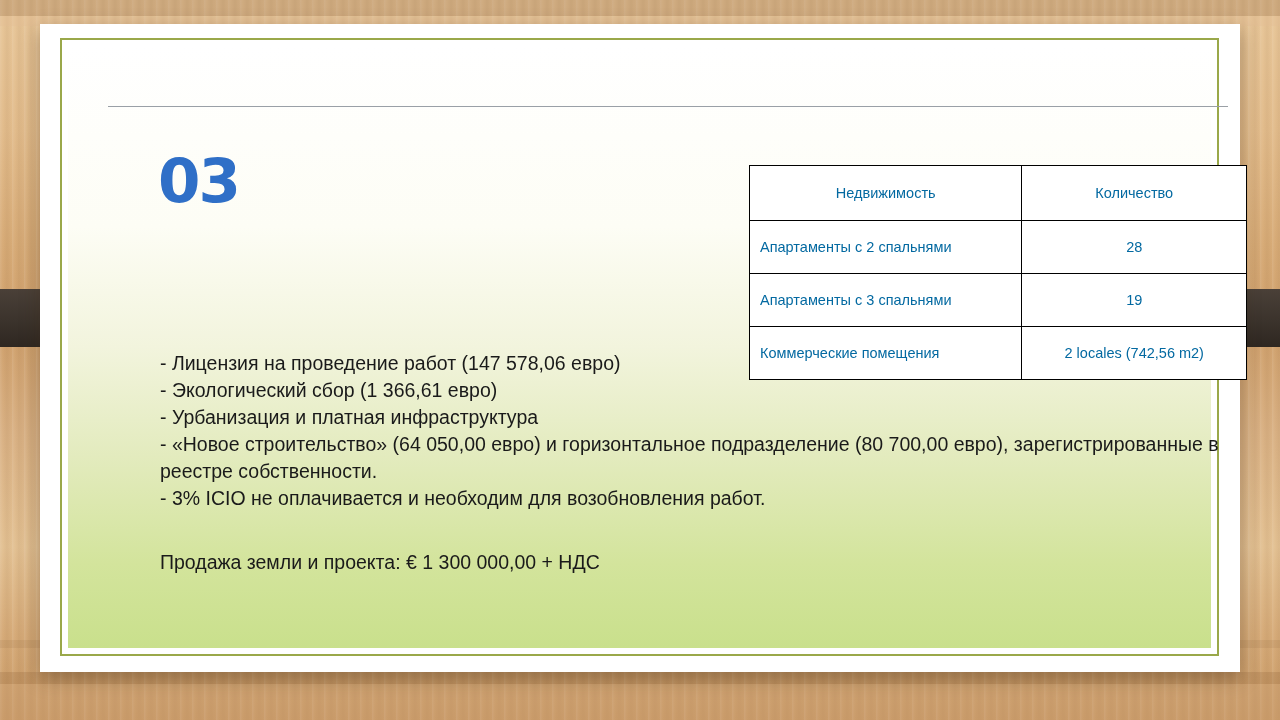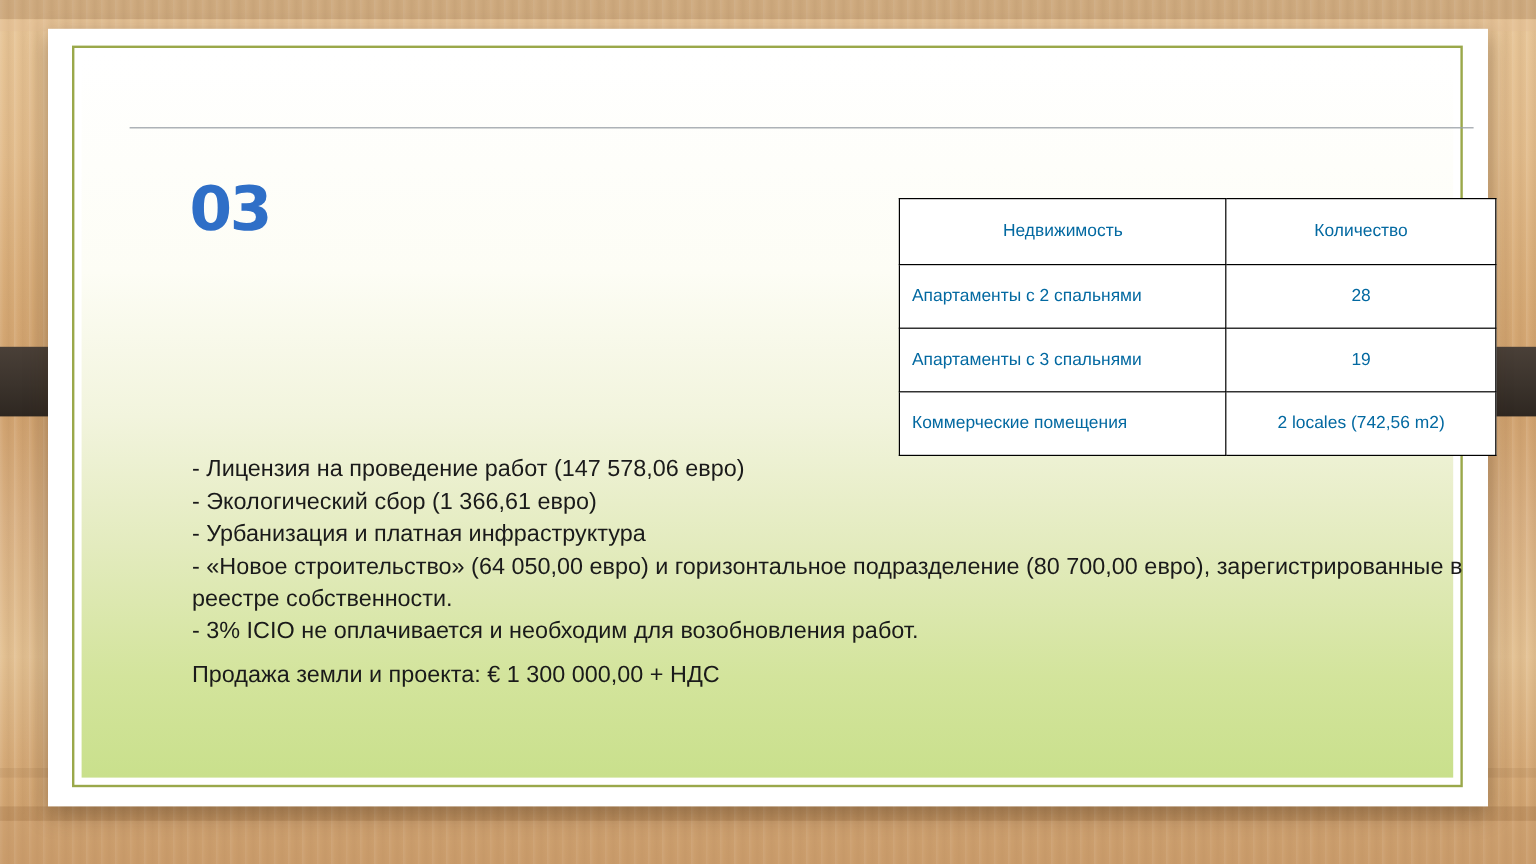--- a/index.html
+++ b/index.html
@@ -117,21 +117,21 @@
     width: 1120px;
     height: 0;
     border-top: 1px solid #9aa0a6;
   }
 
   
   .big-number {
     position: absolute;
     left: 90px;
     top: 104px;
-    font-size: 51px;
+    font-size: 61px;
     font-weight: bold;
     color: #2f6fc7;
     letter-spacing: -2px;
     font-family: "DejaVu Sans", sans-serif;
     line-height: 1;
   }
 
   
   .heading {
     position: absolute;
@@ -144,21 +144,20 @@
 
   
   .bullets {
     position: absolute;
     left: 92px;
     top: 304px;
     width: 1085px;
     font-size: 19.5px;
     color: #1a1a1a;
     line-height: 1.38;
-    margin-top: 28px;
   }
   .bullets .line {
     white-space: normal;
   }
 
   
   .variant {
     position: absolute;
     left: 92px;
     top: 502px;

